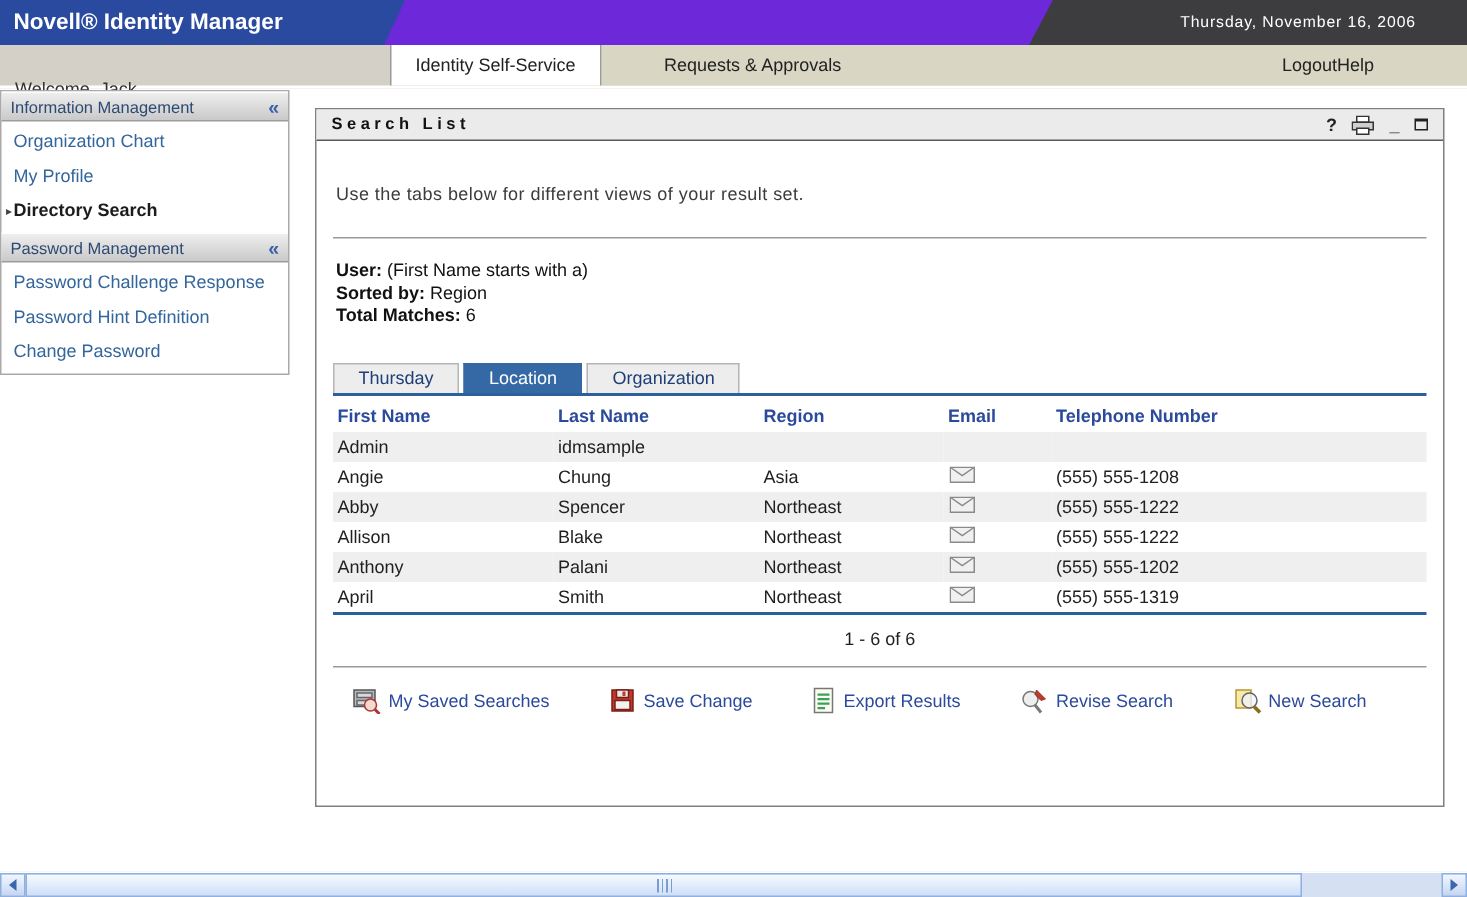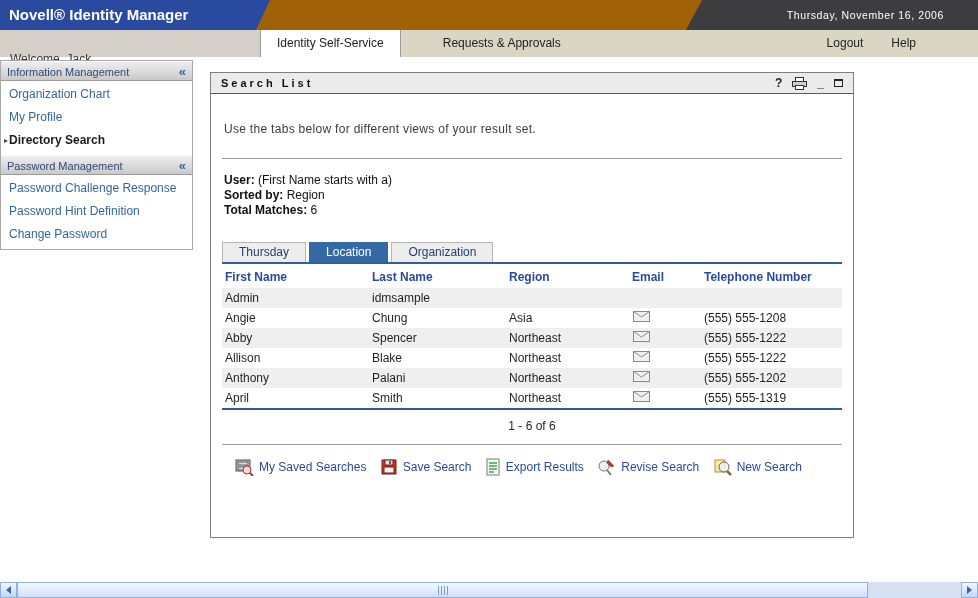--- a/index.html
+++ b/index.html
@@ -1,53 +1,53 @@
 <!DOCTYPE html>
 <html><head>
 <meta charset="utf-8">
 <style>
   * { margin:0; padding:0; box-sizing:border-box; }
   html,body { background:#fff; }
   body { font-family:"Liberation Sans","DejaVu Sans",sans-serif; }
   .page { position:relative; width:978px; height:598px; background:#fff; overflow:hidden; }
 
   
-  .top-bar { position:absolute; left:0; top:0; width:978px; height:30px; background:#a16207; }
+  .top-bar { position:absolute; left:0; top:0; width:978px; height:30px; background:#6d28d9; }
   .top-left { position:absolute; left:0; top:0; height:30px; width:270px; background:#2a4aa0;
               clip-path:polygon(0 0,100% 0,calc(100% - 14px) 100%,0 100%); }
   .brand { position:absolute; left:9px; top:0; line-height:30px; color:#fff; font-size:15px; font-weight:bold; white-space:nowrap; }
   .top-right { position:absolute; right:0; top:0; height:30px; width:292px; background:#3d3d3f;
                clip-path:polygon(16px 0,100% 0,100% 100%,0 100%); }
   .date { position:absolute; right:34px; top:0; line-height:30px; color:#fff; font-size:10.5px; letter-spacing:0.6px; }
 
   
   .second-bar { position:absolute; left:0; top:30px; width:978px; height:29px; background:#d4d0c8; border-bottom:2px solid #fff; }
   .welcome { position:absolute; left:10px; top:16px; line-height:27px; font-size:12px; color:#333; }
   .tab-strip { position:absolute; left:260px; top:0; right:0; height:27px; background:#d9d6c3; display:flex; align-items:stretch; }
   .app-tab { font-size:12px; color:#222; line-height:27px; padding:0 18px; cursor:pointer; white-space:nowrap; }
   .app-tab.active { background:#fff; border-left:1px solid #9a9a96; border-right:1px solid #9a9a96; padding:0 16px; }
   .app-tab.plain { margin-left:24px; }
   .strip-links { margin-left:auto; display:flex; }
   .strip-link { font-size:12px; color:#222; line-height:27px; cursor:pointer; }
-  .strip-link.logout { margin-right:28px; }
+  .strip-link.logout { }
   .strip-link.help { margin-right:62px; }
 
   
   .sidebar { position:absolute; left:0; top:60px; width:193px; background:#fff; border:1px solid #a9a9a9; }
   .side-header { position:relative; height:20px; line-height:20px; background:linear-gradient(#eeeeee,#c9c9c9);
                  border-bottom:1px solid #9c9c9c; border-top:1px solid #fdfdfd;
                  color:#2d4a73; font-size:11px; padding-left:6px; cursor:pointer; }
   .collapse { position:absolute; right:6px; top:0; color:#3a62a8; font-size:13px; font-weight:bold; line-height:19px; }
   .side-items { padding:2px 0 3px 0; }
   .side-item { position:relative; height:23px; line-height:23px; padding-left:8px; font-size:12px; color:#33669c; cursor:pointer; white-space:nowrap; }
   .side-item .item-marker { position:absolute; left:3px; top:0; font-size:8px; color:#444; line-height:23px; }
   .side-item.selected { color:#1c1c1c; font-weight:bold; }
 
   
-  .panel { position:absolute; left:210px; top:72px; width:644px; height:466px; border:1px solid #7f7f7f; background:#fff; }
+  .panel { position:absolute; left:210px; top:72px; width:753px; height:466px; border:1px solid #7f7f7f; background:#fff; }
   .panel-titlebar { position:relative; height:21px; background:#ebebeb; border-bottom:1px solid #5a5a5a; }
   .panel-title { line-height:20px; padding-left:10px; font-size:11px; font-weight:bold; letter-spacing:3px; color:#111; }
   .panel-icons { position:absolute; right:10px; top:0; height:20px; display:flex; align-items:center; gap:10px; }
   .p-icon { cursor:pointer; color:#222; font-size:12px; font-weight:bold; line-height:20px; display:flex; align-items:center; }
   .max-box { display:inline-block; width:9px; height:8px; border:1px solid #222; border-top:2px solid #222; }
 
   .panel-content { padding:0 11px; }
   .search-results { margin:20px 0 0 2px; font-size:12.5px; color:#3c3c3c; letter-spacing:0.5px; }
   .subheading { margin:28px 0 0 2px; font-size:12px; color:#3c3c3c; letter-spacing:0.3px; }
   .rule { border:none; border-top:1px solid #9a9a9a; margin-top:22px; }
@@ -324,21 +324,21 @@
         </div>
         <div class="action">
           <span>
             <svg width="18" height="18" viewBox="0 0 18 18">
               <rect x="2" y="2" width="14" height="14" fill="#c0392b" stroke="#7a1f16"></rect>
               <rect x="5" y="2" width="8" height="5" fill="#e8e8e8" stroke="#7a1f16"></rect>
               <rect x="9" y="3" width="2" height="3" fill="#c0392b"></rect>
               <rect x="4" y="9" width="10" height="6" fill="#f2f2f2" stroke="#7a1f16"></rect>
             </svg>
           </span>
-          <span class="lbl">Save Search</span>
+          <span class="lbl">Save Change</span>
         </div>
         <div class="action">
           <span>
             <svg width="16" height="18" viewBox="0 0 16 18">
               <rect x="2" y="1" width="12" height="16" fill="#fdfdf2" stroke="#777"></rect>
               <line x1="4" y1="5" x2="12" y2="5" stroke="#3aa25a" stroke-width="1.5"></line>
               <line x1="4" y1="8" x2="12" y2="8" stroke="#3aa25a" stroke-width="1.5"></line>
               <line x1="4" y1="11" x2="12" y2="11" stroke="#3aa25a" stroke-width="1.5"></line>
               <line x1="4" y1="14" x2="9" y2="14" stroke="#3aa25a" stroke-width="1.5"></line>
             </svg>

